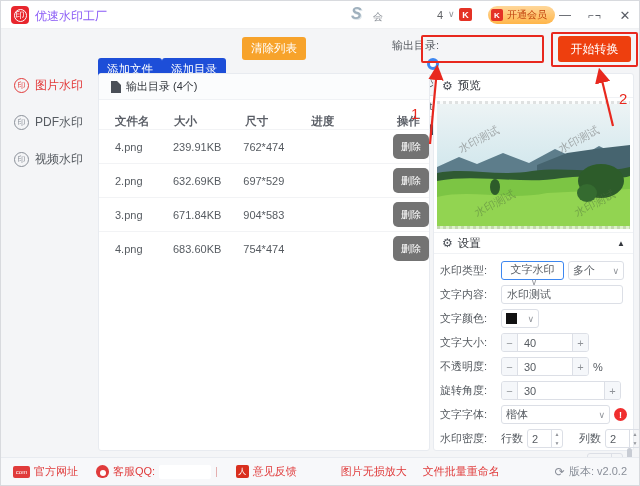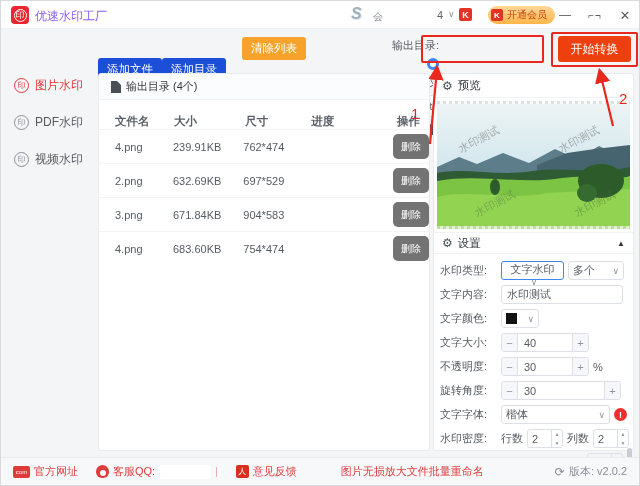--- a/index.html
+++ b/index.html
@@ -298,21 +298,21 @@
       <div class="srow">
         <span class="slabel">水印密度:</span>
         <span class="mini-label">行数</span>
         <div class="spinbox">
           <span class="sp-val">2</span>
           <span class="sp-arrows">
               <span>▲</span>
               <span>▼</span>
             </span>
         </div>
-        <span class="mini-label" style="margin-left:0;">列数</span>
+        <span class="mini-label" style="margin-left:12px;">列数</span>
         <div class="spinbox">
           <span class="sp-val">2</span>
           <span class="sp-arrows">
               <span>▲</span>
               <span>▼</span>
             </span>
         </div>
       </div>
       <div class="srow" style="align-items:center; min-height:42px;">
         <span class="slabel">水印位置:</span>
@@ -365,21 +365,21 @@
       <span class="qq-redact"></span>
       <span class="sb-sep">|</span>
     </div>
     <div class="sb-item" style="margin-left:18px;">
       <span class="fb-ico">人</span>
       <span>意见反馈</span>
     </div>
     <div class="sb-item" style="margin-left:44px;">
       <span>图片无损放大</span>
     </div>
-    <div class="sb-item" style="margin-left:0;">
+    <div class="sb-item" style="margin-left:16px;">
       <span>文件批量重命名</span>
     </div>
     <div class="sb-version">
       <span class="refresh-ico">⟳</span>
       <span>版本: v2.0.2</span>
     </div>
   </div>
 
   <div class="ann-rect ann-rect1"></div>
   <div class="ann-rect ann-rect2"></div>

